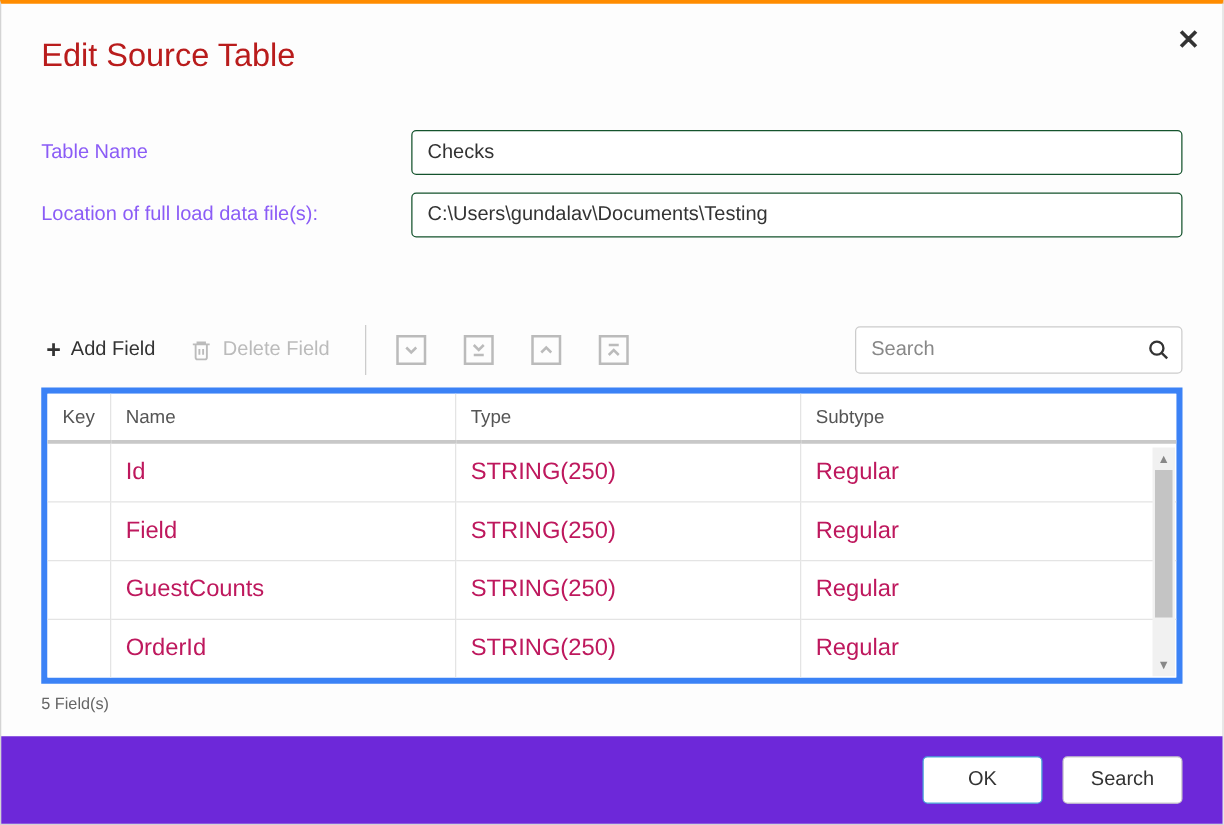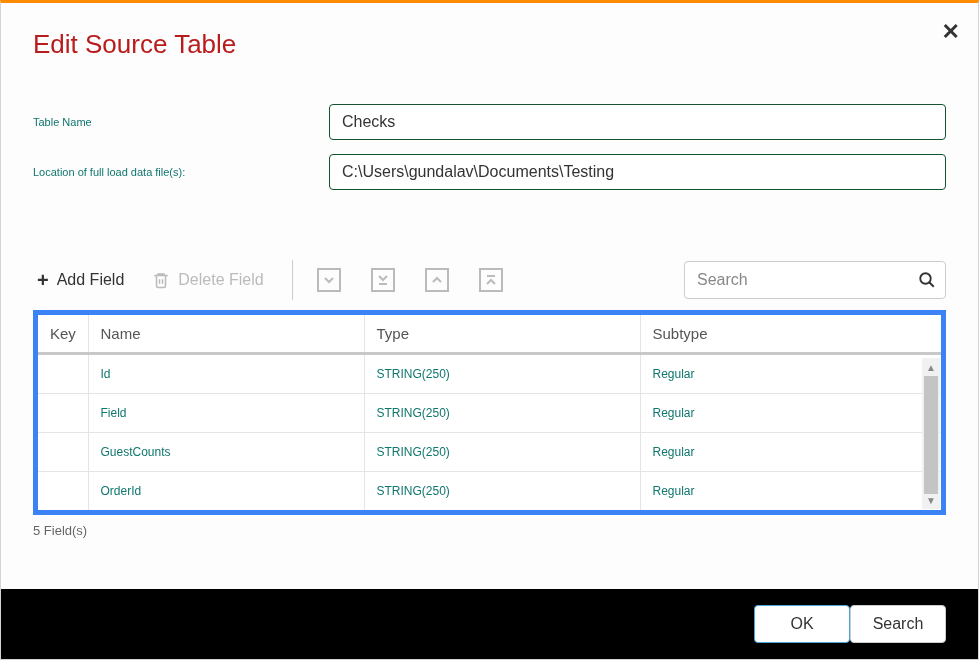--- a/index.html
+++ b/index.html
@@ -39,22 +39,22 @@
     color: #b91c1c;
     margin-bottom: 44px;
   }
   .form-row {
     display: flex;
     align-items: center;
     margin-bottom: 14px;
   }
   .form-label {
     width: 296px;
-    font-size: 11px;
-    color: #0f766e;
+    font-size: 16px;
+    color: #8b5cf6;
   }
   .form-input {
     flex: 1;
     height: 36px;
     border: 1px solid #14532d;
     border-radius: 4px;
     padding: 0 12px;
     font-size: 16px;
     color: #333;
     background: #fff;
@@ -153,22 +153,22 @@
     border-right: 1px solid #e4e4e4;
     border-bottom: 3px solid #c8c8c8;
     background: #fff;
   }
   .data-table th:last-child { border-right: none; }
   .col-key { width: 50px; }
   .col-name { width: 276px; }
   .col-type { width: 276px; }
   .col-subtype { width: auto; }
   .data-table td {
-    font-size: 12px;
-    color: #0f766e;
+    font-size: 19px;
+    color: #be185d;
     padding: 12px 12px;
     border-right: 1px solid #e4e4e4;
     border-bottom: 1px solid #e4e4e4;
     background: #fff;
   }
   .data-table td:last-child { border-right: none; }
   .data-table tr:last-child td { border-bottom: none; }
   .scrollbar {
     position: absolute;
     right: 1px;
@@ -193,24 +193,25 @@
     width: 14px;
     height: 118px;
     background: #c4c4c4;
   }
   .status-row {
     padding: 8px 32px;
     font-size: 13px;
     color: #666;
   }
   .footer {
-    background: #000000;
+    background: #6d28d9;
     padding: 16px 32px;
     display: flex;
     justify-content: flex-end;
+    gap: 16px;
     margin-top: auto;
   }
   .btn {
     min-width: 96px;
     height: 38px;
     border-radius: 4px;
     font-size: 16px;
     background: #fff;
     cursor: pointer;
     display: flex;

